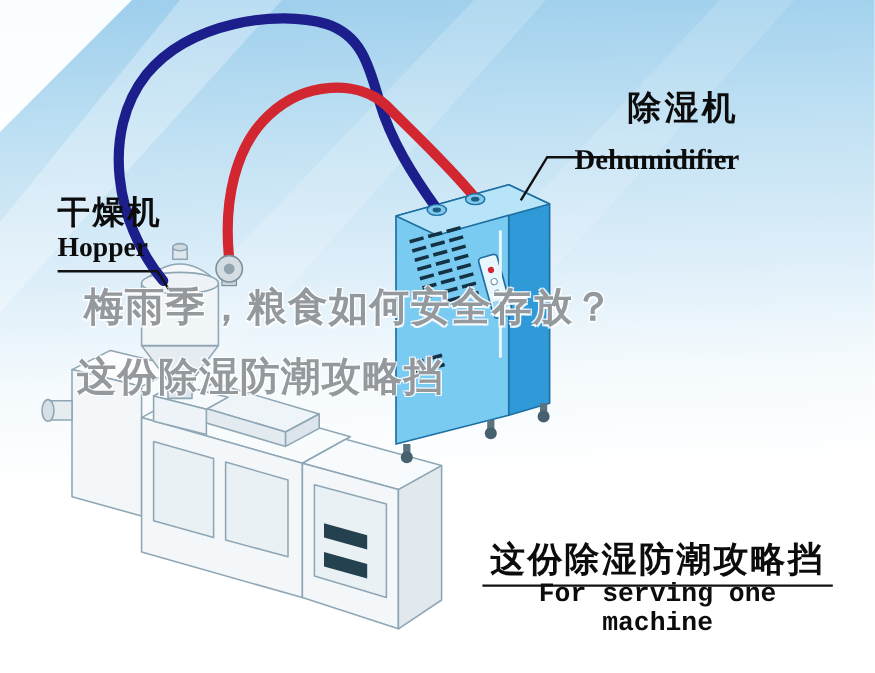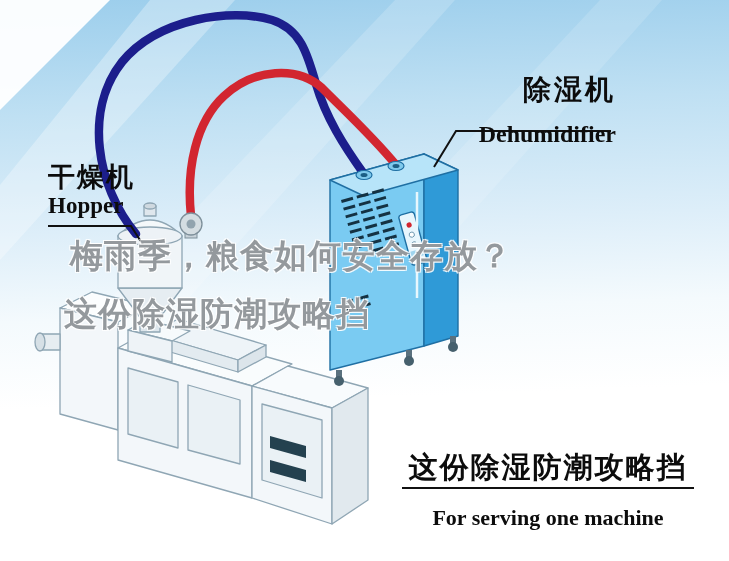--- a/index.html
+++ b/index.html
@@ -25,21 +25,21 @@
   .callout .zh{font-family:"Liberation Sans",sans-serif;font-weight:bold;}
   .callout .en{font-family:"Liberation Serif",serif;font-weight:bold;}
   #label-hopper{left:48px;top:162px;text-align:left;}
   #label-hopper .zh{font-size:27px;line-height:30px;letter-spacing:2px;}
   #label-hopper .en{font-size:23px;line-height:26px;margin-top:1px;}
   #label-dehumidifier{left:452px;top:74px;width:164px;text-align:right;}
   #label-dehumidifier .zh{font-size:28px;line-height:31px;letter-spacing:3px;}
   #label-dehumidifier .en{font-size:24px;line-height:26px;margin-top:16px;}
   #label-system{left:402px;top:450px;width:292px;text-align:center;}
   #label-system .zh{font-size:29px;line-height:34px;letter-spacing:2px;}
-  #label-system .en{font-size:22px;line-height:24px;margin-top:22px;}
+  #label-system .en{font-size:22px;line-height:24px;margin-top:0;font-family:Liberation Mono, monospace;}
 </style>
 </head>
 <body>
 
 <div id="stage">
 
   <svg id="art" width="729" height="561" viewBox="0 0 729 561">
 
     <g stroke="none">
       <polygon points="0,0 110,0 0,110" fill="#ffffff" opacity="0.95"></polygon>

